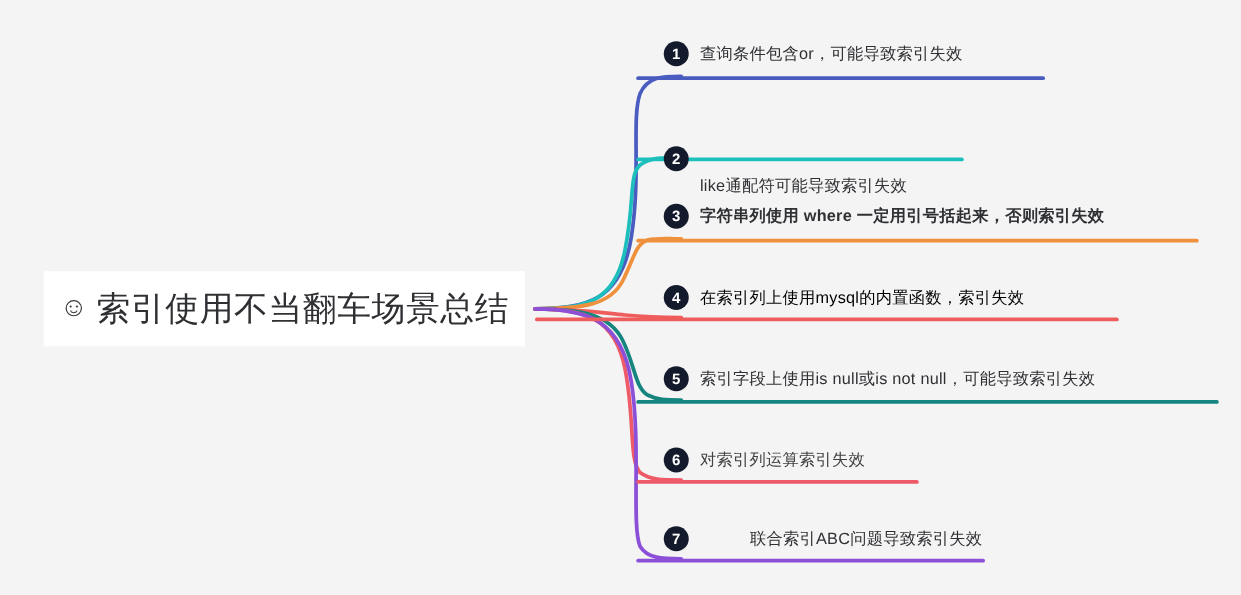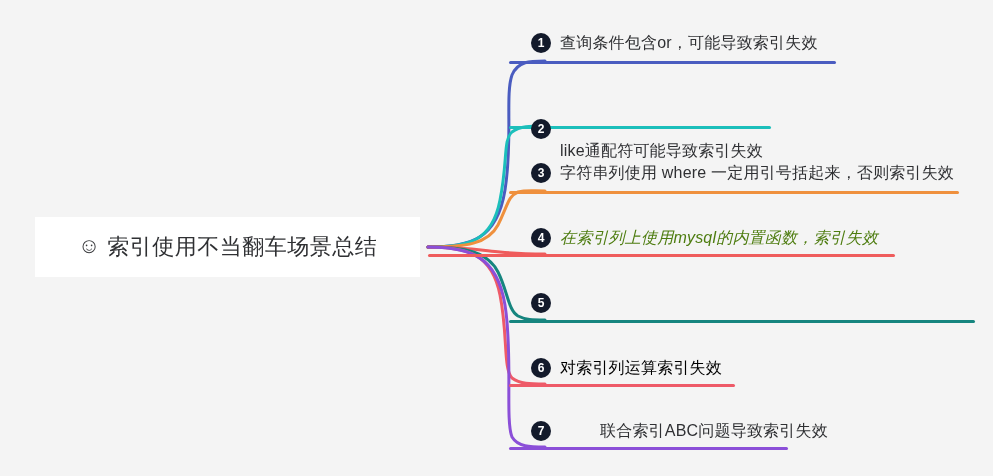--- a/index.html
+++ b/index.html
@@ -34,21 +34,21 @@
     width: 385px;
     height: 60px;
     background: #ffffff;
     display: flex;
     align-items: center;
     justify-content: center;
     box-sizing: border-box;
     z-index: 5;
   }
   .root-label {
-    font-size: 22px;
+    font-size: 27px;
     color: #2f3033;
     letter-spacing: 0.5px;
     white-space: nowrap;
     line-height: 1;
   }
   .root-emoji {
     font-size: 22px;
     color: #3a3b3e;
     margin-right: 7px;
     position: relative;
@@ -70,21 +70,21 @@
     font-size: 12px;
     font-weight: bold;
     display: flex;
     align-items: center;
     justify-content: center;
     flex: 0 0 auto;
     margin-right: 9px;
     line-height: 1;
   }
   .topic-text {
-    font-size: 16px;
+    font-size: 13px;
     color: #2f3033;
     line-height: 1.1;
     letter-spacing: 0.2px;
   }
   .topic-underline {
     position: absolute;
     height: 3px;
     border-radius: 2px;
     z-index: 3;
   }
@@ -115,32 +115,33 @@
       <div class="topic" style="left: 531px; top: 33px;">
         <span class="topic-badge" style="background: rgb(19, 26, 43); color: rgb(255, 255, 255);">1</span>
         <span class="topic-text" style="color: rgb(47, 48, 51);">查询条件包含or，可能导致索引失效</span>
       </div>
       <div class="topic" style="left: 531px; top: 98px;">
         <span class="topic-badge" style="background: rgb(19, 26, 43); color: rgb(255, 255, 255);">2</span>
         <span class="topic-text" style="color: rgb(47, 48, 51); margin-top: 44px;">like通配符可能导致索引失效</span>
       </div>
       <div class="topic" style="left: 531px; top: 163px;">
         <span class="topic-badge" style="background: rgb(19, 26, 43); color: rgb(255, 255, 255);">3</span>
-        <span class="topic-text" style="color: rgb(47, 48, 51);">字符串列使用 where 一定用引号括起来，否则索引失效</span>
+        <span class="topic-text" style="color: rgb(47, 48, 51); font-weight: bold;">字符串列使用 where 一定用引号括起来，否则索引失效</span>
       </div>
       <div class="topic" style="left: 531px; top: 228px;">
         <span class="topic-badge" style="background: rgb(19, 26, 43); color: rgb(255, 255, 255);">4</span>
-        <span class="topic-text" style="color: #4d7c0f; font-style: italic;">在索引列上使用mysql的内置函数，索引失效</span>
+        <span class="topic-text" style="color: #000000;">在索引列上使用mysql的内置函数，索引失效</span>
       </div>
       <div class="topic" style="left: 531px; top: 293px;">
         <span class="topic-badge" style="background: rgb(19, 26, 43); color: rgb(255, 255, 255);">5</span>
+        <span class="topic-text" style="color: rgb(47, 48, 51);">索引字段上使用is null或is not null，可能导致索引失效</span>
       </div>
       <div class="topic" style="left: 531px; top: 358px;">
         <span class="topic-badge" style="background: rgb(19, 26, 43); color: rgb(255, 255, 255);">6</span>
-        <span class="topic-text" style="color: #000000;">对索引列运算索引失效</span>
+        <span class="topic-text" style="color: #404040;">对索引列运算索引失效</span>
       </div>
       <div class="topic" style="left: 531px; top: 421px;">
         <span class="topic-badge" style="background: rgb(19, 26, 43); color: rgb(255, 255, 255);">7</span>
         <span class="topic-text" style="color: rgb(47, 48, 51); margin-left: 40px;">联合索引ABC问题导致索引失效</span>
       </div>
     </div>
   <div id="underlines">
       <div class="topic-underline" style="left: 509px; top: 61px; width: 327px; background: rgb(74, 92, 192);"></div>
       <div class="topic-underline" style="left: 509px; top: 126px; width: 262px; background: rgb(28, 191, 187);"></div>
       <div class="topic-underline" style="left: 509px; top: 191px; width: 450px; background: rgb(239, 144, 61);"></div>

